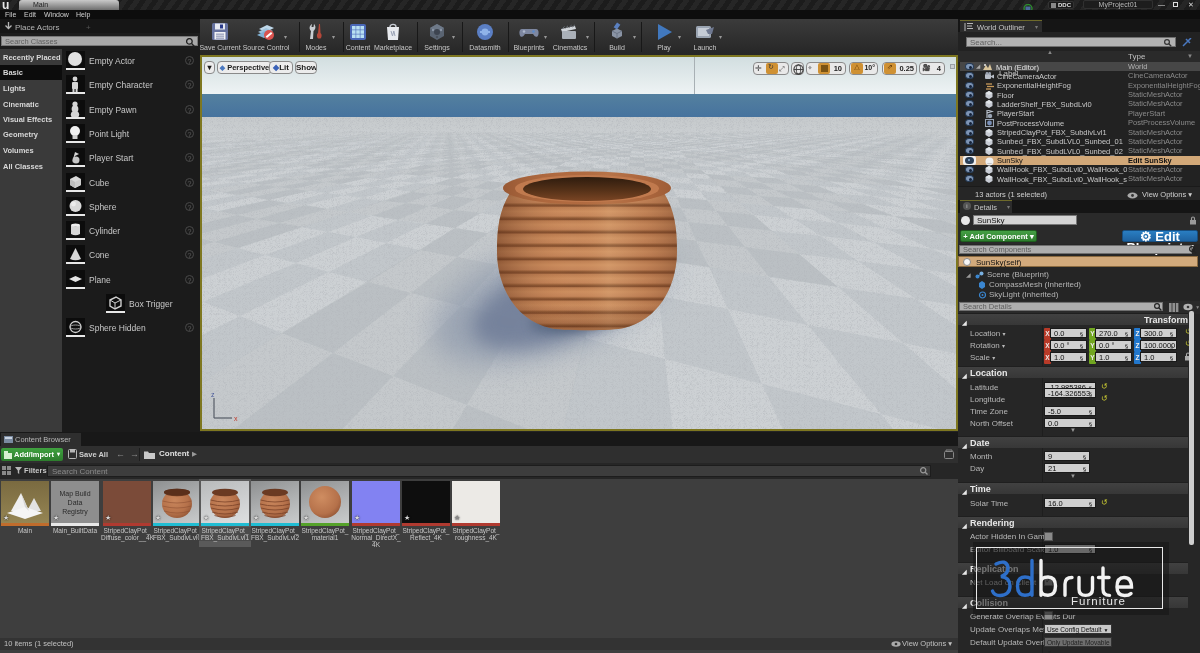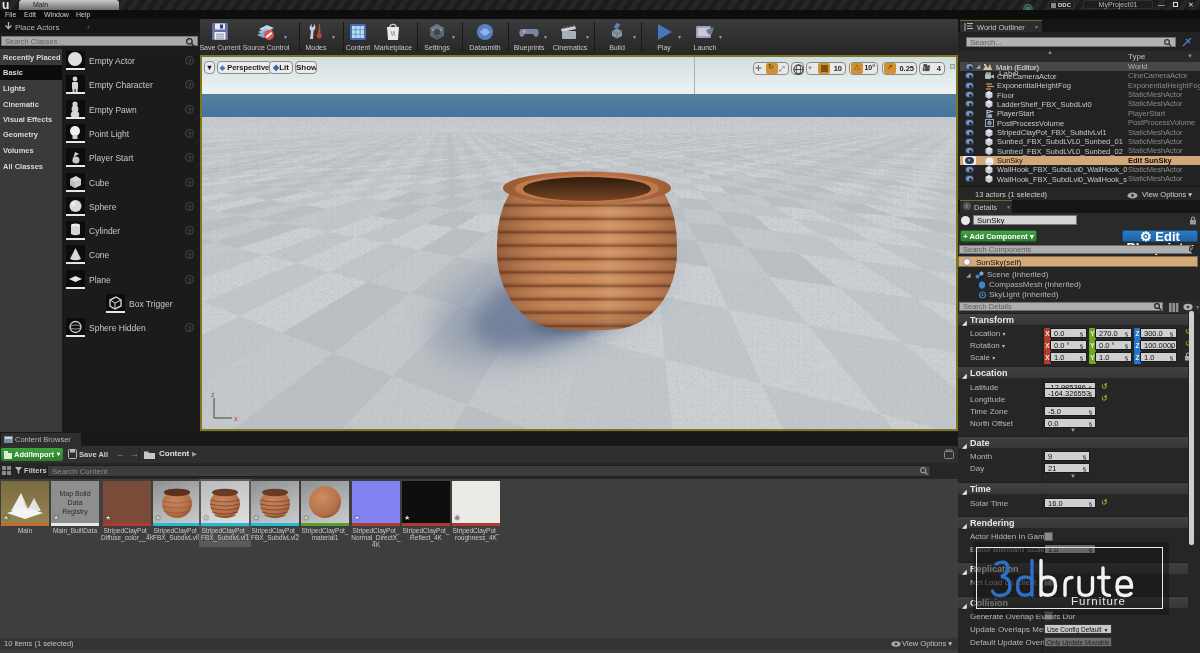--- a/index.html
+++ b/index.html
@@ -993,21 +993,21 @@
         <div style="position:absolute;left:4px;top:1px;width:8px;height:8px;border-radius:50%;background:#f5f5f5;border:1px solid #888;"></div>
         <span style="position:absolute;left:17px;top:1px;font-size:8px;color:#111;">SunSky(self)</span>
       </div>
       <div style="position:absolute;left:0;top:67px;width:242px;height:34px;background:#252525;">
         <span style="position:absolute;left:8px;top:4px;font-size:6px;color:#999;">◢</span>
         <svg width="9" height="8" style="position:absolute;left:17px;top:4px;">
             <circle cx="2.5" cy="5.5" r="2" fill="#3a86d0"></circle>
             <circle cx="6.5" cy="2.5" r="2" fill="#7ab0e0"></circle>
             <line x1="3.5" y1="4.5" x2="5.5" y2="3.5" stroke="#5a9ad8"></line>
           </svg>
-        <span style="position:absolute;left:29px;top:3px;font-size:8px;color:#b5b5b5;">Scene (Inherited)</span>
+        <span style="position:absolute;left:29px;top:3px;font-size:8px;color:#b5b5b5;">Scene (Blueprint)</span>
         <svg width="8" height="8" style="position:absolute;left:20px;top:14px;">
             <path d="M4 0 L7 2 L7 6 L4 8 L1 6 L1 2 Z" fill="#3a86d0"></path>
           </svg>
         <span style="position:absolute;left:31px;top:13px;font-size:8px;color:#b5b5b5;">CompassMesh (Inherited)</span>
         <svg width="9" height="8" style="position:absolute;left:20px;top:24px;">
             <circle cx="4.5" cy="4" r="3" fill="none" stroke="#3a86d0" stroke-width="1.2"></circle>
             <circle cx="4.5" cy="4" r="1" fill="#3a86d0"></circle>
           </svg>
         <span style="position:absolute;left:31px;top:23px;font-size:8px;color:#b5b5b5;">SkyLight (Inherited)</span>
       </div>
@@ -1026,21 +1026,21 @@
             </g>
           </svg>
         <svg width="12" height="8" style="position:absolute;left:225px;top:2px;">
             <ellipse cx="5" cy="4" rx="4.6" ry="3.2" fill="#b0b0b0"></ellipse>
             <circle cx="5" cy="4" r="1.3" fill="#333"></circle>
             <path d="M10.5 3 L12 3 M11.2 2 L11.2 4.5" stroke="#888" stroke-width="0.0"></path>
           </svg>
         <span style="position:absolute;right:1px;top:3px;font-size:5.5px;color:#888;">▾</span>
       </div>
       <div style="position:absolute;left:84px;top:114px;width:1px;height:339px;background:#1e1e1e;"></div>
-      <div class="dhdr" style="top:113px;"><span style="position:absolute;left:4px;top:3px;font-size:6px;">◢</span>Transform</div>
+      <div class="dhdr" style="top:113px;text-align:right;"><span style="position:absolute;left:4px;top:3px;font-size:6px;">◢</span>Transform</div>
       <div class="drow" style="top:129px;left:12px;color:#b8b8b8;white-space:nowrap;">Location <span style="font-size:6px;">▾</span></div>
       <div class="drow" style="top:141px;left:12px;color:#b8b8b8;white-space:nowrap;">Rotation <span style="font-size:6px;">▾</span></div>
       <div class="drow" style="top:153px;left:12px;color:#b8b8b8;white-space:nowrap;">Scale <span style="font-size:6px;">▾</span></div>
       <div class="xyz" style="top:128px;left:86px;background:#b83a28;">x</div>
       <div class="vbox" style="top:128px;left:92px;width:37px;">0.0<svg width="7" height="7" style="position:absolute;right:1px;top:1.5px;">
             <path d="M1 3 L3 1 L3 5 Z M6 4 L4 2 L4 6 Z" fill="#555" transform="rotate(45 3.5 3.5)"></path>
           </svg></div>
       <div class="xyz" style="top:128px;left:131px;background:#71a621;">y</div>
       <div class="vbox" style="top:128px;left:137px;width:37px;">270.0<svg width="7" height="7" style="position:absolute;right:1px;top:1.5px;">
             <path d="M1 3 L3 1 L3 5 Z M6 4 L4 2 L4 6 Z" fill="#555" transform="rotate(45 3.5 3.5)"></path>

